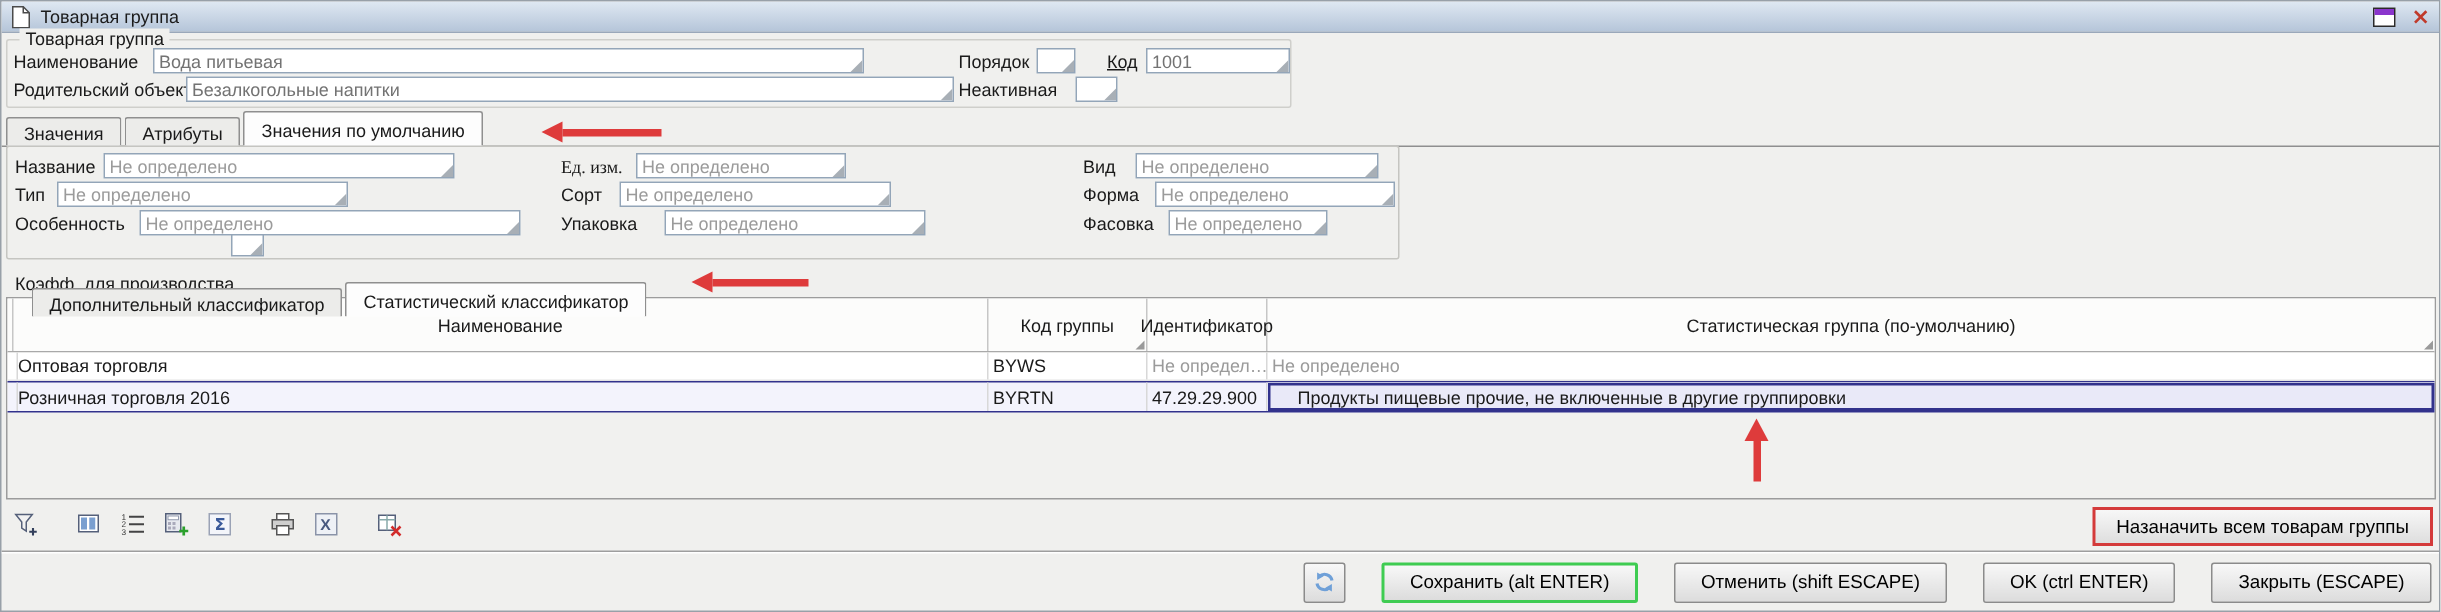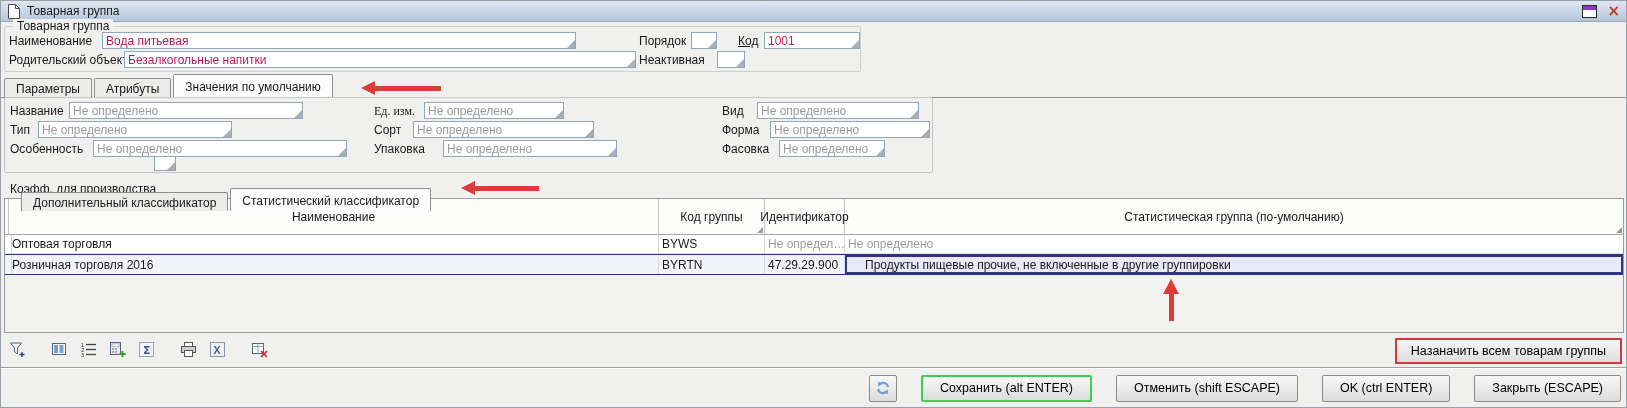--- a/index.html
+++ b/index.html
@@ -18,21 +18,21 @@
   .close-btn { color:#c03a2b; font-weight:bold; font-size:15px; line-height:13px; cursor:default; font-family:"DejaVu Sans", sans-serif; }
 
   
   .groupbox { position:absolute; border:1px solid #cfcfcb; border-radius:2px; }
   .gb-legend { position:absolute; top:-8px; left:8px; background:#f0f0ee; padding:0 4px; font-size:12px; }
   .lbl { position:absolute; font-size:12px; white-space:nowrap; }
   .fld { position:absolute; background:#fff; border:1px solid #93a5b8; height:17px; overflow:hidden; }
   .fld::after { content:""; position:absolute; right:0; bottom:0; width:0; height:0;
     border-style:solid; border-width:0 0 8px 8px; border-color:transparent transparent #a8afb6 transparent; }
   .fld input { position:absolute; left:0; top:0; width:100%; height:100%; border:none; outline:none;
-    font-family:"Liberation Sans", sans-serif; font-size:12px; padding:0 3px; background:transparent; color:#be185d; }
+    font-family:"Liberation Sans", sans-serif; font-size:12px; padding:0 3px; background:transparent; color:#737373; }
   .fld input.undef { color:#9b9b9b; }
 
   
   .tabstrip { position:absolute; display:flex; align-items:flex-end; height:22px; z-index:3; }
   .tab { border:1px solid #8f8f8f; border-bottom:none; background:#ececea; padding:3px 11px 2px;
     margin-right:2px; border-radius:2px 2px 0 0; font-size:12px; height:19px; cursor:default; white-space:nowrap; }
   .tab.active { background:#fdfdfd; height:23px; padding-top:5px; position:relative; z-index:4; }
   .hline { position:absolute; left:0; width:1627px; height:1px; background:#8f8f8f; }
 
   
@@ -106,21 +106,21 @@
     </span>
     <span class="lbl" style="left:4px; top:26px;">Родительский объект</span>
     <span class="fld" style="left:119px; top:24px; width:512px;">
       <input value="Безалкогольные напитки" style="">
     </span>
     <span class="lbl" style="left:634px; top:26px;">Неактивная</span>
     <span class="fld" style="left:712px; top:24px; width:28px;"></span>
   </div>
 
   <div class="tabstrip" style="left:3px; top:74px;">
-    <div class="tab">Параметры</div>
+    <div class="tab">Значения</div>
     <div class="tab">Атрибуты</div>
     <div class="tab active">Значения по умолчанию</div>
   </div>
   <div class="arrow-left" style="left:360px; top:80px;">
     <span class="head"></span>
       <span class="body" style="width:66px;"></span>
   </div>
   <div class="hline" style="top:96px;"></div>
 
   <div class="groupbox" style="left:3px; top:96px; width:929px; height:76px; border-color:#c5c5c1;">

